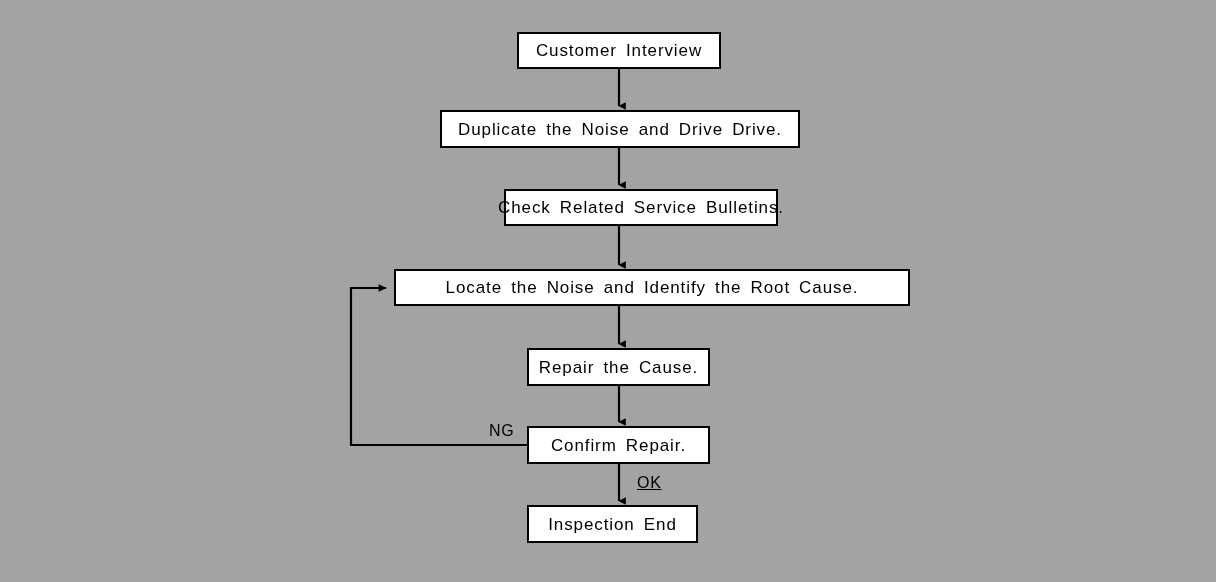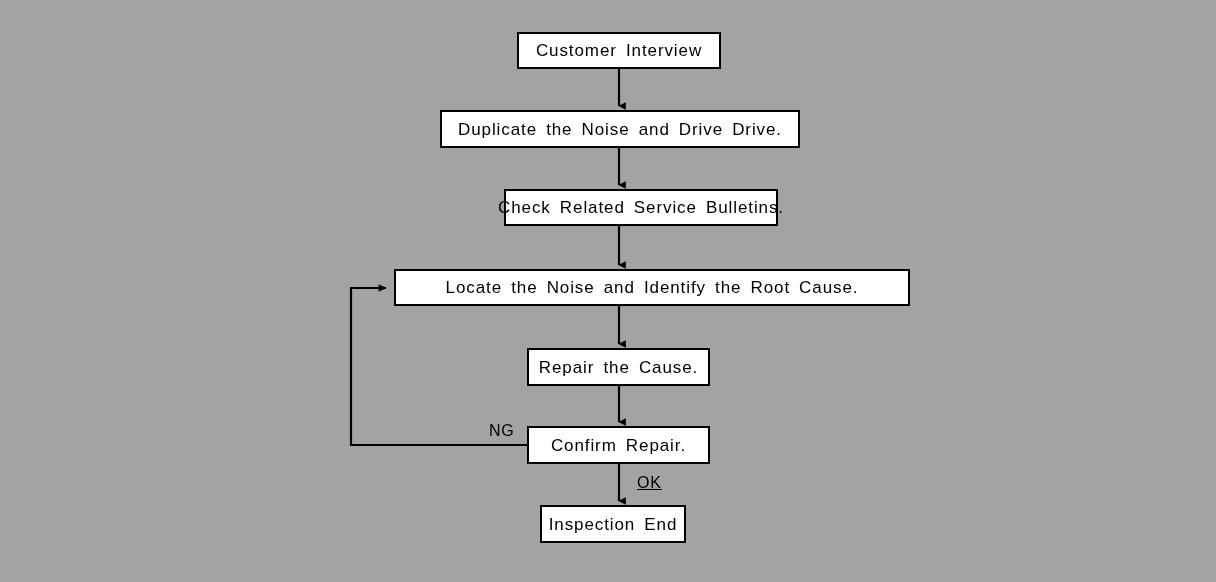--- a/index.html
+++ b/index.html
@@ -100,21 +100,21 @@
   </div>
 
   <div class="node-box" style="left:527px; top:348px; width:183px; height:38px;">
     <span class="node-label">Repair the Cause.</span>
   </div>
 
   <div class="node-box" style="left:527px; top:426px; width:183px; height:38px;">
     <span class="node-label">Confirm Repair.</span>
   </div>
 
-  <div class="node-box" style="left:540px; top:505px; width:146px; height:38px;align-items:center;">
+  <div class="node-box" style="left:527px; top:505px; width:171px; height:38px;align-items:center;">
     <span class="node-label">Inspection End</span>
   </div>
 
   <div class="edge-label" style="left:489px; top:423px;text-align:center;">NG</div>
 
   <div class="edge-label" style="left:637px; top:475px;text-decoration:underline;">OK</div>
 
 </div>
 
 </body></html>

